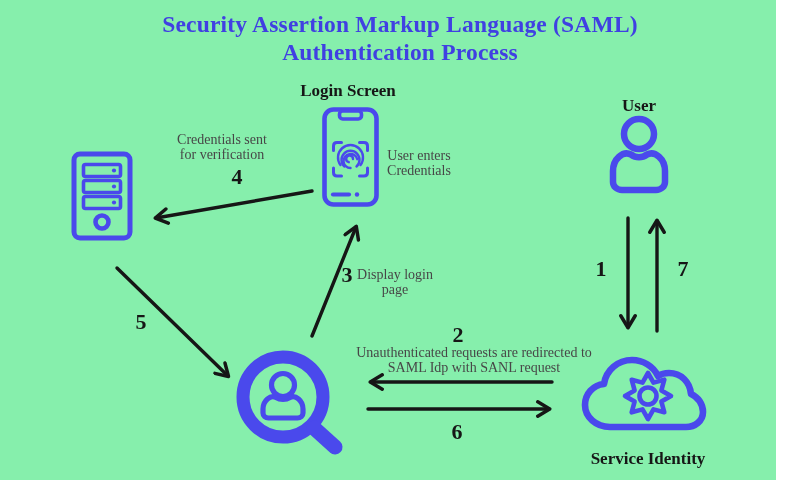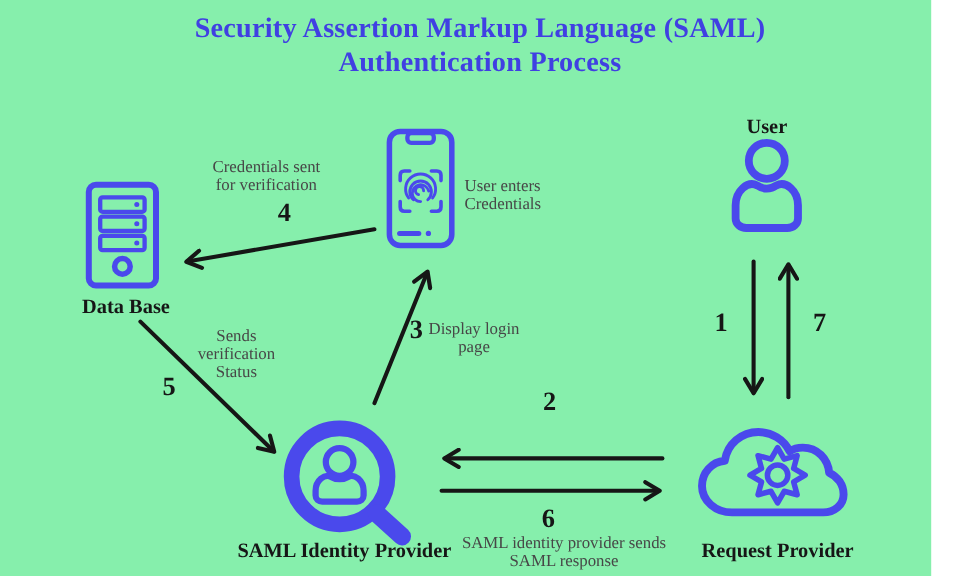--- a/index.html
+++ b/index.html
@@ -13,21 +13,21 @@
     left:0;top:10px;width:800px;text-align:center;
     font-size:23.5px;font-weight:800;line-height:28px;color:var(--title);
     white-space:pre-line;letter-spacing:.2px;
   }
   .node-label{
     font-size:17px;font-weight:700;color:var(--ink);white-space:nowrap;text-align:center;
   }
   .step-label{
     font-size:14px;line-height:15px;color:var(--text);text-align:center;white-space:pre-line;
   }
-  .step-label.align-left{text-align:left;}
+  .step-label.align-left{text-align:center;}
   .step-num{
     font-size:22px;font-weight:800;color:var(--ink);
   }
   svg{overflow:visible;display:block;}
   .s{stroke:var(--accent);fill:none;stroke-linecap:round;stroke-linejoin:round;}
   .f{fill:var(--accent);stroke:none;}
   .arrow-line{stroke:var(--ink);stroke-width:3.4;fill:none;stroke-linecap:round;}
   .arrow-head{stroke:var(--ink);fill:none;stroke-linecap:round;stroke-linejoin:round;}
 </style>
 </head>
@@ -46,20 +46,21 @@
     </defs>
     <path class="arrow-line" marker-end="url(#ah)" d="M628 218 L628 327"></path>
     <path class="arrow-line" marker-end="url(#ah)" d="M552 382 L371 382"></path>
     <path class="arrow-line" marker-end="url(#ah)" d="M312 336 L356 227"></path>
     <path class="arrow-line" marker-end="url(#ah)" d="M312 191 L156 218"></path>
     <path class="arrow-line" marker-end="url(#ah)" d="M117 268 L228 376"></path>
     <path class="arrow-line" marker-end="url(#ah)" d="M368 409 L549 409"></path>
     <path class="arrow-line" marker-end="url(#ah)" d="M657 331 L657 221"></path>
   </svg>
 
+  <div class="abs ctr node-label" style="left:348px;top:91px">Login Screen</div>
   <svg class="abs" style="left:322px;top:107px" width="57" height="100" viewBox="0 0 57 100">
     <rect class="s" x="2.5" y="2.5" width="52" height="95" rx="9" stroke-width="4.6"></rect>
     <rect class="s" x="17.5" y="4" width="22" height="8" rx="3.2" stroke-width="3.6"></rect>
 
     <path class="s" stroke-width="3" d="M11.5 43.5 V39 Q11.5 35.5 15 35.5 H19.5"></path>
     <path class="s" stroke-width="3" d="M37.5 35.5 H42 Q45.5 35.5 45.5 39 V43.5"></path>
     <path class="s" stroke-width="3" d="M45.5 61 V65.5 Q45.5 69 42 69 H37.5"></path>
     <path class="s" stroke-width="3" d="M19.5 69 H15 Q11.5 69 11.5 65.5 V61"></path>
 
     <path class="s" stroke-width="2.4" d="M18.5 58 A12.5 12.5 0 1 1 38.5 58"></path>
@@ -82,48 +83,43 @@
   <svg class="abs" style="left:71px;top:151px" width="62" height="90" viewBox="0 0 62 90">
     <rect class="s" x="3" y="3" width="56" height="84" rx="6" stroke-width="5"></rect>
     <rect class="s" x="12.5" y="13.5" width="37" height="12" rx="2" stroke-width="3.6"></rect>
     <rect class="s" x="12.5" y="29.5" width="37" height="12" rx="2" stroke-width="3.6"></rect>
     <rect class="s" x="12.5" y="45.5" width="37" height="12" rx="2" stroke-width="3.6"></rect>
     <circle class="f" cx="43" cy="19.5" r="2.1"></circle>
     <circle class="f" cx="43" cy="35.5" r="2.1"></circle>
     <circle class="f" cx="43" cy="51.5" r="2.1"></circle>
     <circle class="s" cx="31" cy="71" r="6.5" stroke-width="4.6"></circle>
   </svg>
-  <div class="abs ctr node-label" style="left:105px;top:256px">Data Base</div>
 
   <svg class="abs" style="left:233px;top:348px" width="112" height="110" viewBox="0 0 112 110">
     <circle class="s" cx="50" cy="49" r="40" stroke-width="13"></circle>
     <line class="s" x1="81" y1="80" x2="102" y2="99" stroke-width="15"></line>
     <circle class="s" cx="50" cy="37" r="11.5" stroke-width="5.2"></circle>
     <path class="s" stroke-width="5.2" d="M30 65 L30 61 C30 52.5 37.5 46.5 43 49.5 C47 52 53 52 57 49.5 C62.5 46.5 70 52.5 70 61 L70 65 C70 68 67.5 70 64.5 70 L35.5 70 C32.5 70 30 68 30 65 Z"></path>
   </svg>
-  <div class="abs ctr node-label" style="left:287px;top:459px">SAML Identity Provider</div>
 
   <svg class="abs" style="left:578px;top:345px" width="128" height="92" viewBox="0 0 128 92">
     <path class="s" stroke-width="6.6" d="M32 82 C18 82 7 72 7 60 C7 49 15 40 26 39 C28 25 40 15 54 15 C65 15 75 21 80 31 C83 29 87 28 91 28 C103 28 112 37 113 49 C120 52 125 59 125 67 C125 76 117 82 108 82 Z"></path>
     <path class="s" stroke-width="4.6" d="M93 51 L83.4 56.6 L86.3 67.3 L75.5 64.4 L70 74 L64.5 64.4 L53.7 67.3 L56.6 56.6 L47 51 L56.6 45.4 L53.7 34.7 L64.5 37.6 L70 28 L75.5 37.6 L86.3 34.7 L83.4 45.4 Z"></path>
     <circle class="s" cx="70" cy="51" r="8.5" stroke-width="4.6"></circle>
   </svg>
-  <div class="abs ctr node-label" style="left:648px;top:459px">Request Provider</div>
+  <div class="abs ctr node-label" style="left:648px;top:459px">Service Identity</div>
 
   <div class="abs ctr step-num" style="left:601px;top:269px">1</div>
   <div class="abs ctr step-num" style="left:458px;top:335px">2</div>
   <div class="abs ctr step-num" style="left:347px;top:275px">3</div>
   <div class="abs ctr step-num" style="left:237px;top:177px">4</div>
   <div class="abs ctr step-num" style="left:141px;top:322px">5</div>
   <div class="abs ctr step-num" style="left:457px;top:432px">6</div>
   <div class="abs ctr step-num" style="left:683px;top:269px">7</div>
 
+  <div class="abs ctr step-label" style="left:474px;top:360px">Unauthenticated requests are redirected to
+SAML Idp with SANL request</div>
   <div class="abs ctr step-label" style="left:395px;top:282px">Display login
 page</div>
   <div class="abs ctr step-label" style="left:222px;top:147px">Credentials sent
 for verification</div>
-  <div class="abs ctr step-label" style="left:197px;top:296px">Sends
-verification
-Status</div>
-  <div class="abs ctr step-label" style="left:470px;top:461px">SAML identity provider sends
-SAML response</div>
 
 </div>
 
 </body></html>

